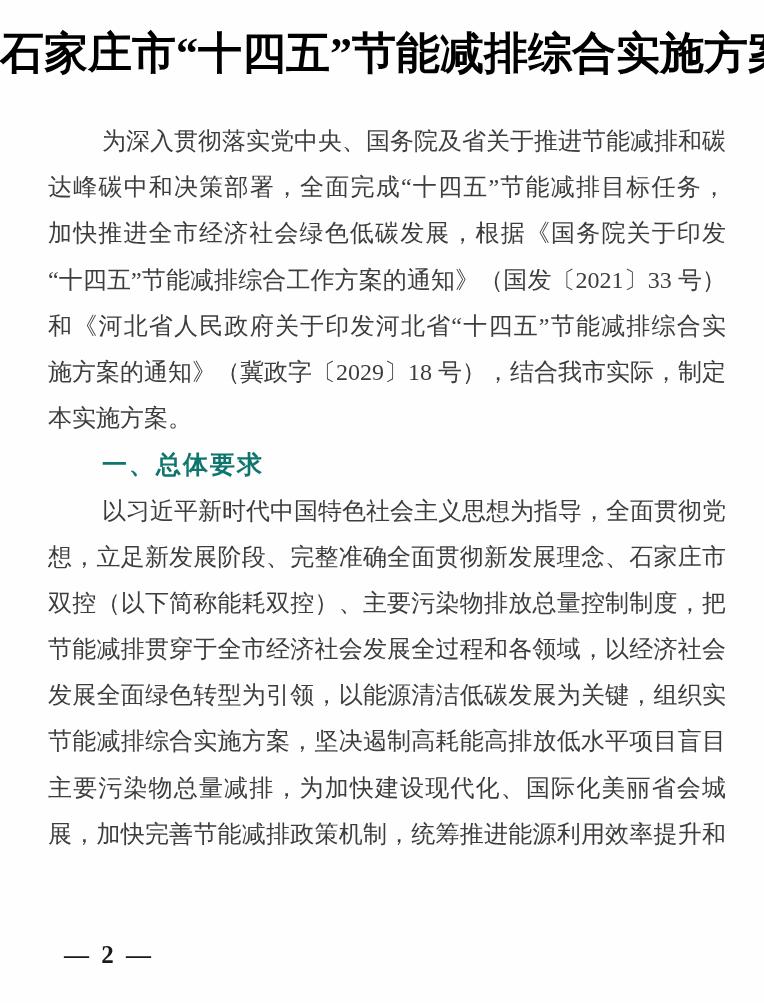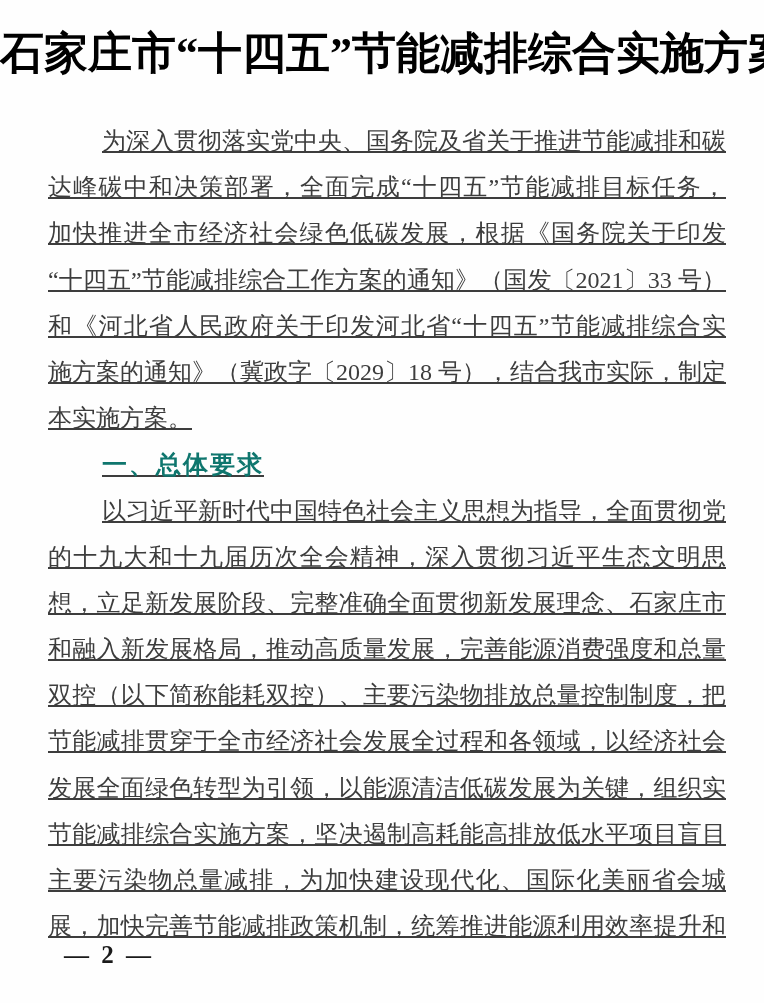--- a/index.html
+++ b/index.html
@@ -27,21 +27,20 @@
     color: #000000;
     letter-spacing: 0px;
     white-space: nowrap;
   }
   .doc-body {
     position: absolute;
     top: 118px;
     left: 48px;
     width: 678px;
     color: #3d3d3d;
-    text-decoration: underline;
   }
   .line {
     height: 46.2px;
     line-height: 46.2px;
     font-size: 24px;
     overflow: hidden;
   }
   .justify {
     text-align: justify;
     text-align-last: justify;
@@ -87,23 +86,21 @@
     <div class="line justify">达峰碳中和决策部署，全面完成“十四五”节能减排目标任务，</div>
     <div class="line justify">加快推进全市经济社会绿色低碳发展，根据《国务院关于印发</div>
     <div class="line justify">“十四五”节能减排综合工作方案的通知》（国发〔2021〕33 号）</div>
     <div class="line justify">和《河北省人民政府关于印发河北省“十四五”节能减排综合实</div>
     <div class="line justify">施方案的通知》（冀政字〔2029〕18 号），结合我市实际，制定</div>
     <div class="line plain">本实施方案。</div>
 
     <div class="line heading">一、总体要求</div>
 
     <div class="line justify indent">以习近平新时代中国特色社会主义思想为指导，全面贯彻党</div>
-    <div class="line justify">的十九大和十九届历次全会精神，深入贯彻习近平生态文明思</div>
     <div class="line justify">想，立足新发展阶段、完整准确全面贯彻新发展理念、石家庄市</div>
-    <div class="line justify">和融入新发展格局，推动高质量发展，完善能源消费强度和总量</div>
     <div class="line justify">双控（以下简称能耗双控）、主要污染物排放总量控制制度，把</div>
     <div class="line justify">节能减排贯穿于全市经济社会发展全过程和各领域，以经济社会</div>
     <div class="line justify">发展全面绿色转型为引领，以能源清洁低碳发展为关键，组织实</div>
     <div class="line justify">节能减排综合实施方案，坚决遏制高耗能高排放低水平项目盲目发</div>
     <div class="line justify">主要污染物总量减排，为加快建设现代化、国际化美丽省会城</div>
     <div class="line justify">展，加快完善节能减排政策机制，统筹推进能源利用效率提升和</div>
 
   </div>
 
   <div class="page-footer">— 2 —</div>

